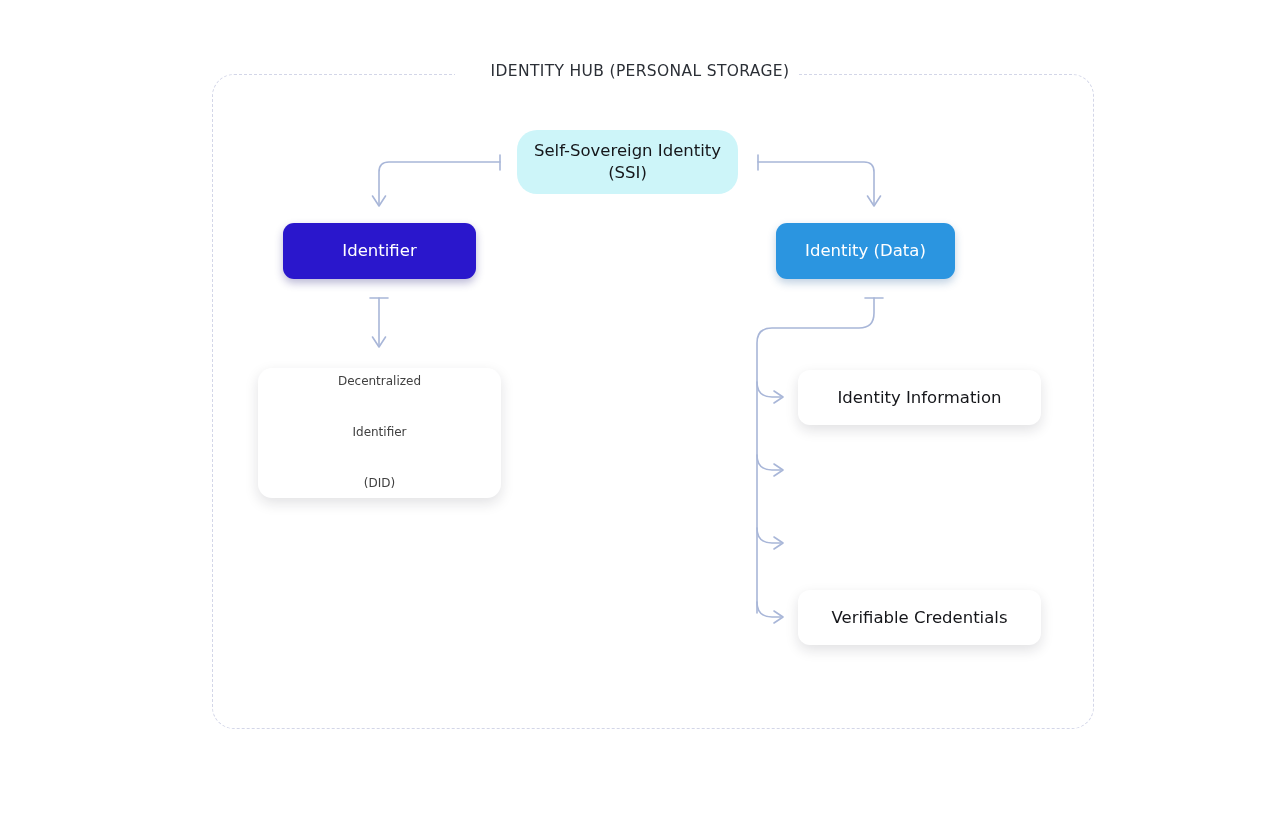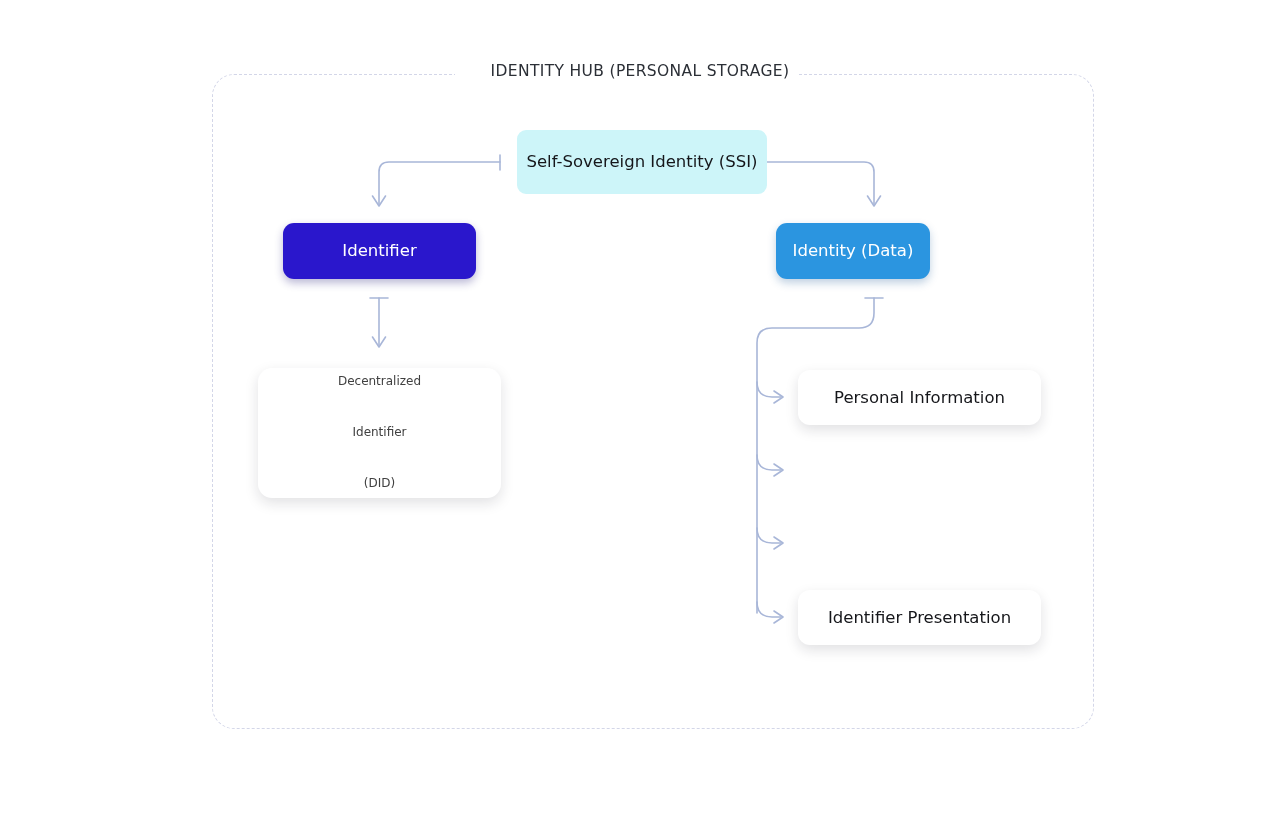--- a/index.html
+++ b/index.html
@@ -67,42 +67,42 @@
     display: flex;
     align-items: center;
     justify-content: center;
     text-align: center;
     border-radius: 10px;
     line-height: 1.32;
   }
   .node-ssi {
     left: 517px;
     top: 130px;
-    width: 250px;
+    width: 221px;
     height: 64px;
     background: #cdf5f9;
     color: #15161a;
     font-size: 16.5px;
-    border-radius: 9px;
+    border-radius: 20px;
   }
   .node-identifier {
     left: 283px;
     top: 223px;
     width: 193px;
     height: 56px;
     background: #2a17cc;
     color: #ffffff;
     font-size: 16.5px;
     border-radius: 11px;
     box-shadow: 0 4px 9px rgba(30, 24, 120, 0.30);
   }
   .node-identity {
     left: 776px;
     top: 223px;
-    width: 154px;
+    width: 179px;
     height: 56px;
     background: #2b95e0;
     color: #ffffff;
     font-size: 16.5px;
     border-radius: 11px;
     box-shadow: 0 4px 9px rgba(30, 90, 150, 0.28);
   }
   .node-did {
     left: 258px;
     top: 368px;
@@ -191,16 +191,16 @@
   <div class="node node-identifier">Identifier</div>
 
   <div class="node node-did">
     <span class="l">Decentralized</span>
     <span class="l">Identifier</span>
     <span class="l">(DID)</span>
   </div>
 
   <div class="node node-identity">Identity (Data)</div>
 
-  <div class="card card-0">Personal Information</div>
-  <div class="card card-3">Identifier Presentation</div>
+  <div class="card card-0">Identity Information</div>
+  <div class="card card-3">Verifiable Credentials</div>
 
 </div>
 
 </body></html>

